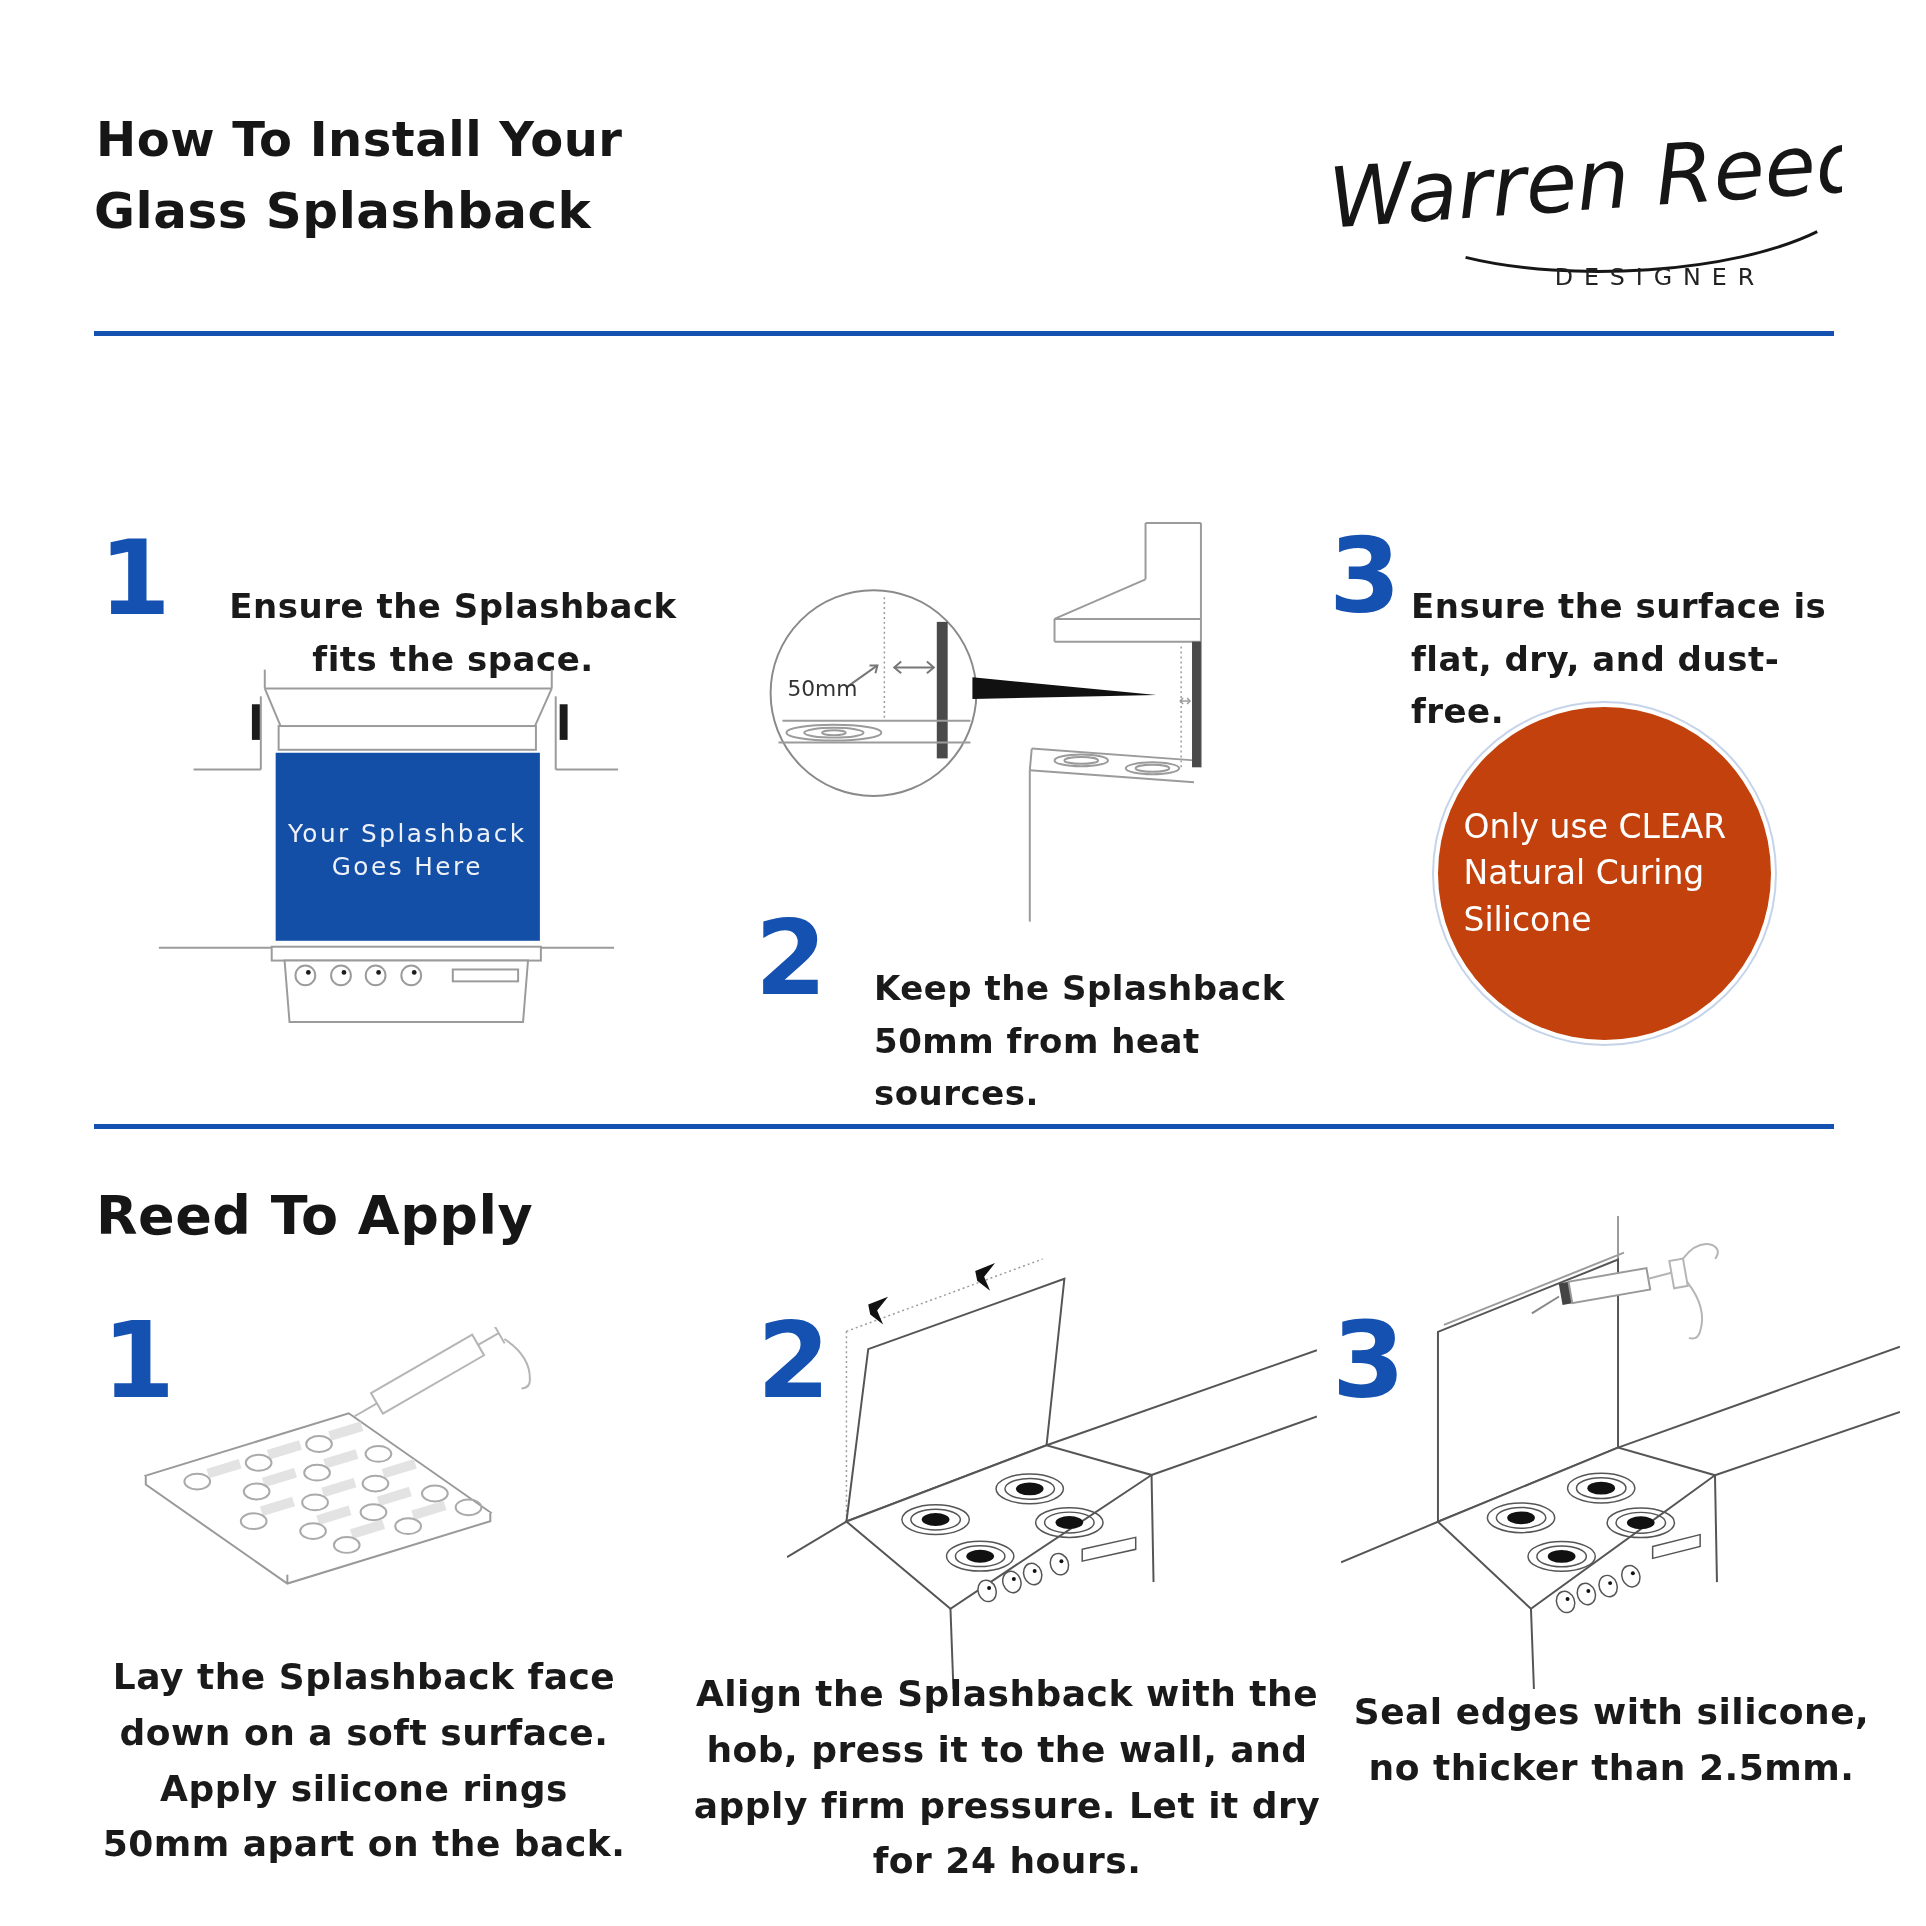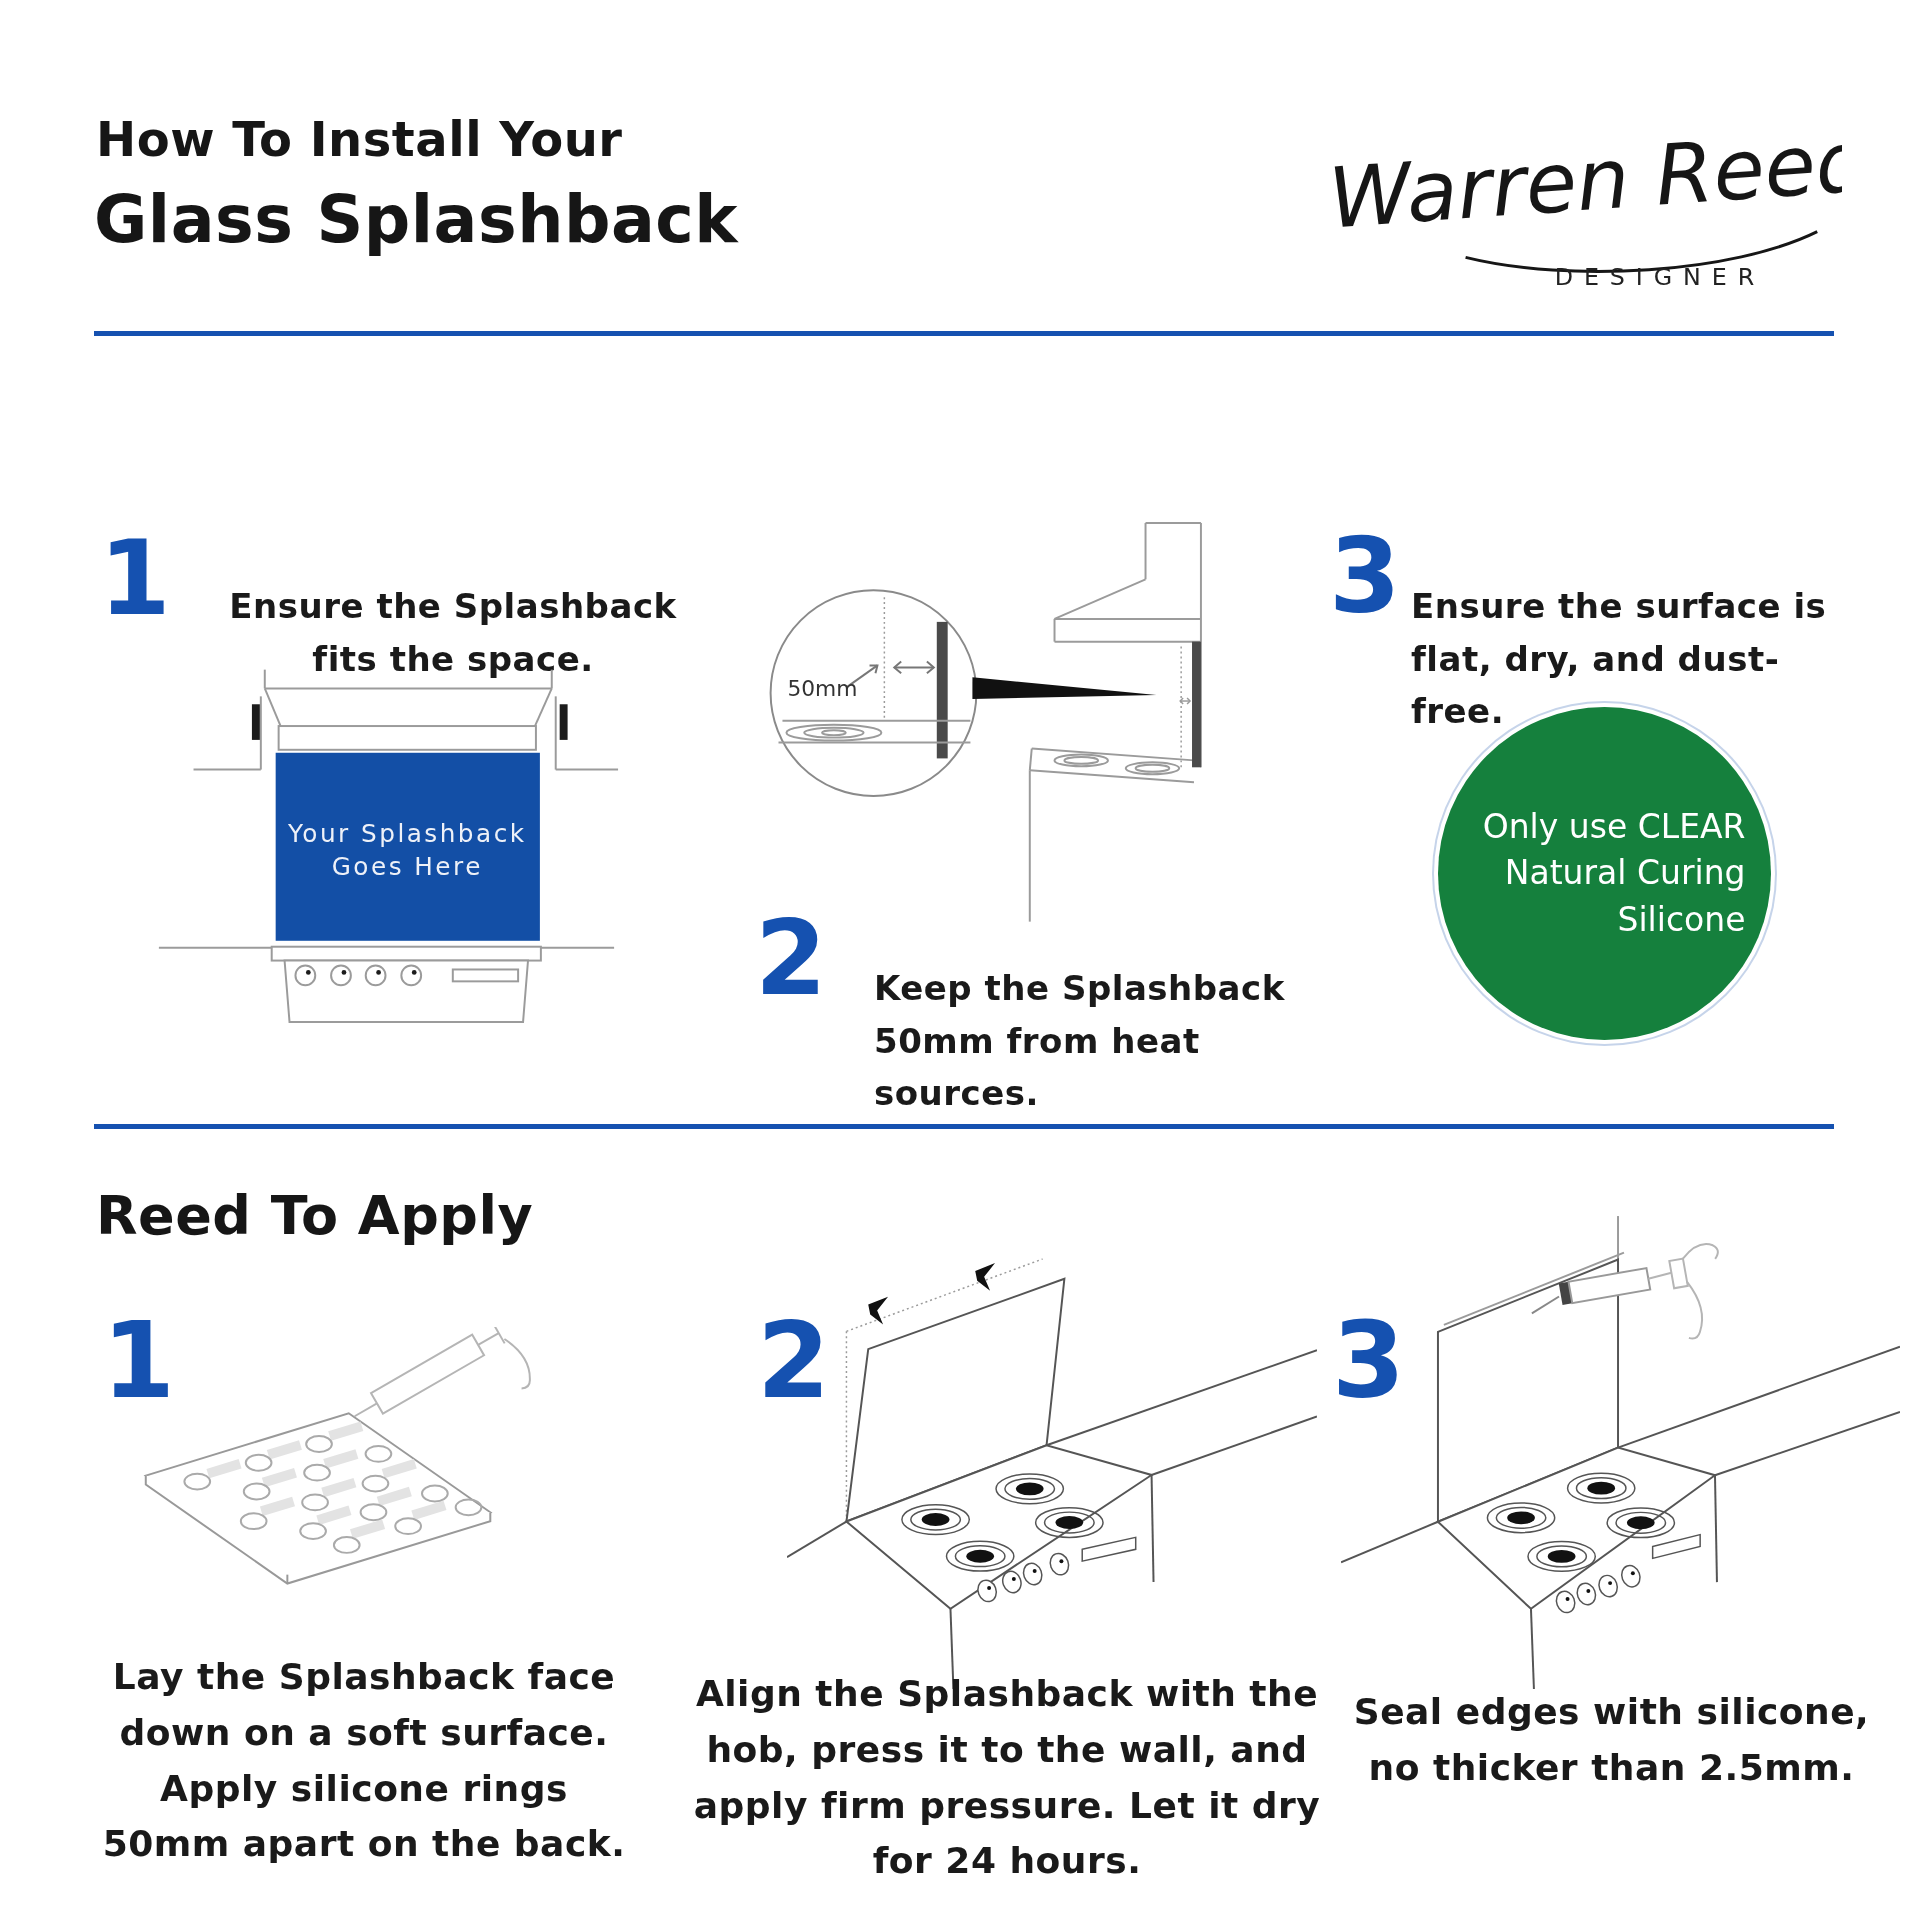--- a/index.html
+++ b/index.html
@@ -3,21 +3,21 @@
 <meta charset="utf-8">
 <style>
   html,body { margin:0; padding:0; background:#ffffff; }
   .canvas {
     position:relative; width:1927px; height:1927px; background:#ffffff;
     font-family:"DejaVu Sans","Liberation Sans",sans-serif; color:#161616; overflow:hidden;padding-left:16px;
   }
   .abs { position:absolute; }
 
   .title1 { left:96px; top:111px; font-size:48px; font-weight:700; letter-spacing:0.5px; }
-  .title2 { left:94px; top:182px; font-size:65px; font-weight:800; letter-spacing:0.5px; }
+  .title2 { left:94px; top:182px; font-size:50px; font-weight:800; letter-spacing:0.5px; }
 
   .rule { left:94px; width:1740px; height:5px; background:#1551B0; }
   .rule1 { top:331px; }
   .rule2 { top:1124px; }
 
   .h2 { font-size:54px; font-weight:800; letter-spacing:0.5px; }
   .h2-1 { left:96px; top:394px; }
   .h2-2 { left:96px; top:1184px; }
 
   .num { color:#1551B0; font-size:103px; font-weight:800; line-height:1; }
@@ -34,23 +34,23 @@
   .st2 { left:874px; top:918px; width:462px; text-align:left; }
   .st3 { left:1411px; top:536px; width:436px; text-align:left; }
 
   .applytext { font-size:36px; font-weight:700; line-height:1.55; letter-spacing:0.5px; color:#1a1a1a; text-align:center; }
   .ct1 { left:94px;  top:1649px; width:540px; }
   .ct2 { left:683px; top:1666px; width:648px; }
   .ct3 { left:1322px; top:1684px; width:579px; }
 
   .blue-circle {
     left:1438px; top:707px; width:333px; height:333px; border-radius:50%;
-    background:#15803d; color:#ffffff;
+    background:#c2410c; color:#ffffff;
     box-shadow: 0 0 0 4px #ffffff, 0 0 0 6px #c6d4ea;
-    display:flex; align-items:center; justify-content:center; text-align:right;
+    display:flex; align-items:center; justify-content:center; text-align:left;
   }
   .blue-circle span { display:block; width:282px; font-size:33px; line-height:1.4; font-weight:400; }
 
   svg { display:block; }
   svg text { font-family:"DejaVu Sans","Liberation Sans",sans-serif; }
 </style>
 </head>
 <body>
 
 <div class="canvas">

